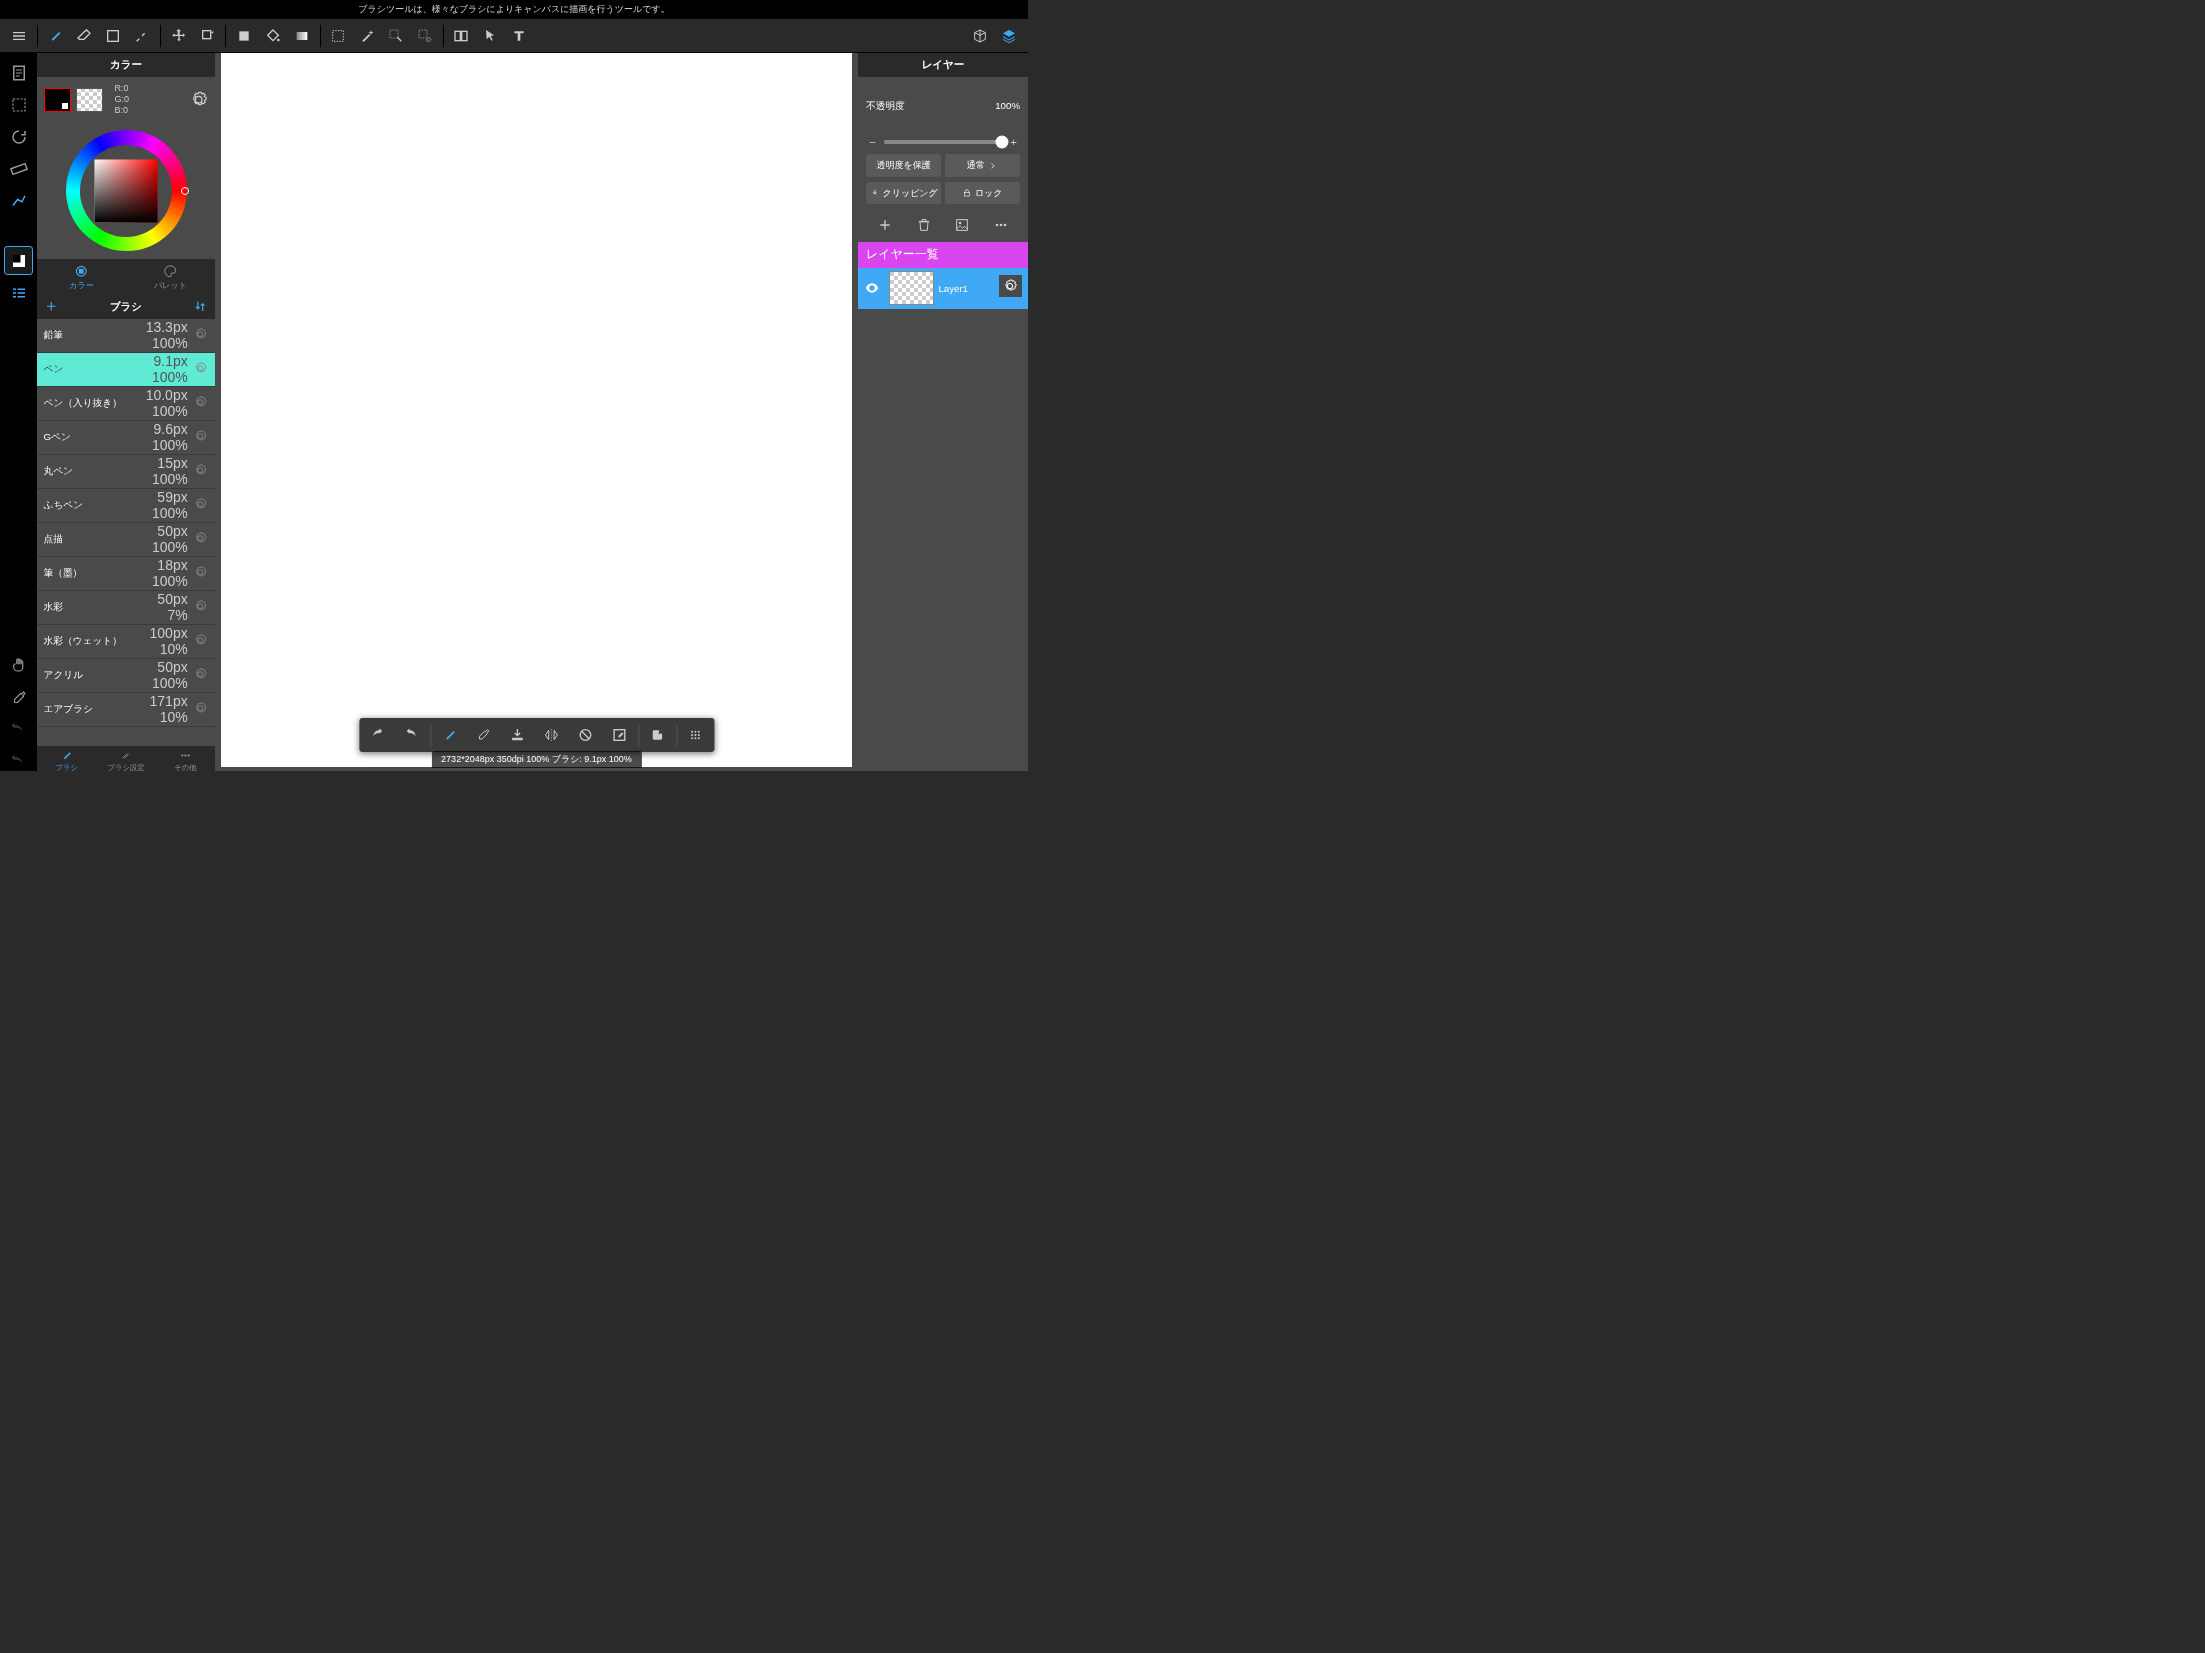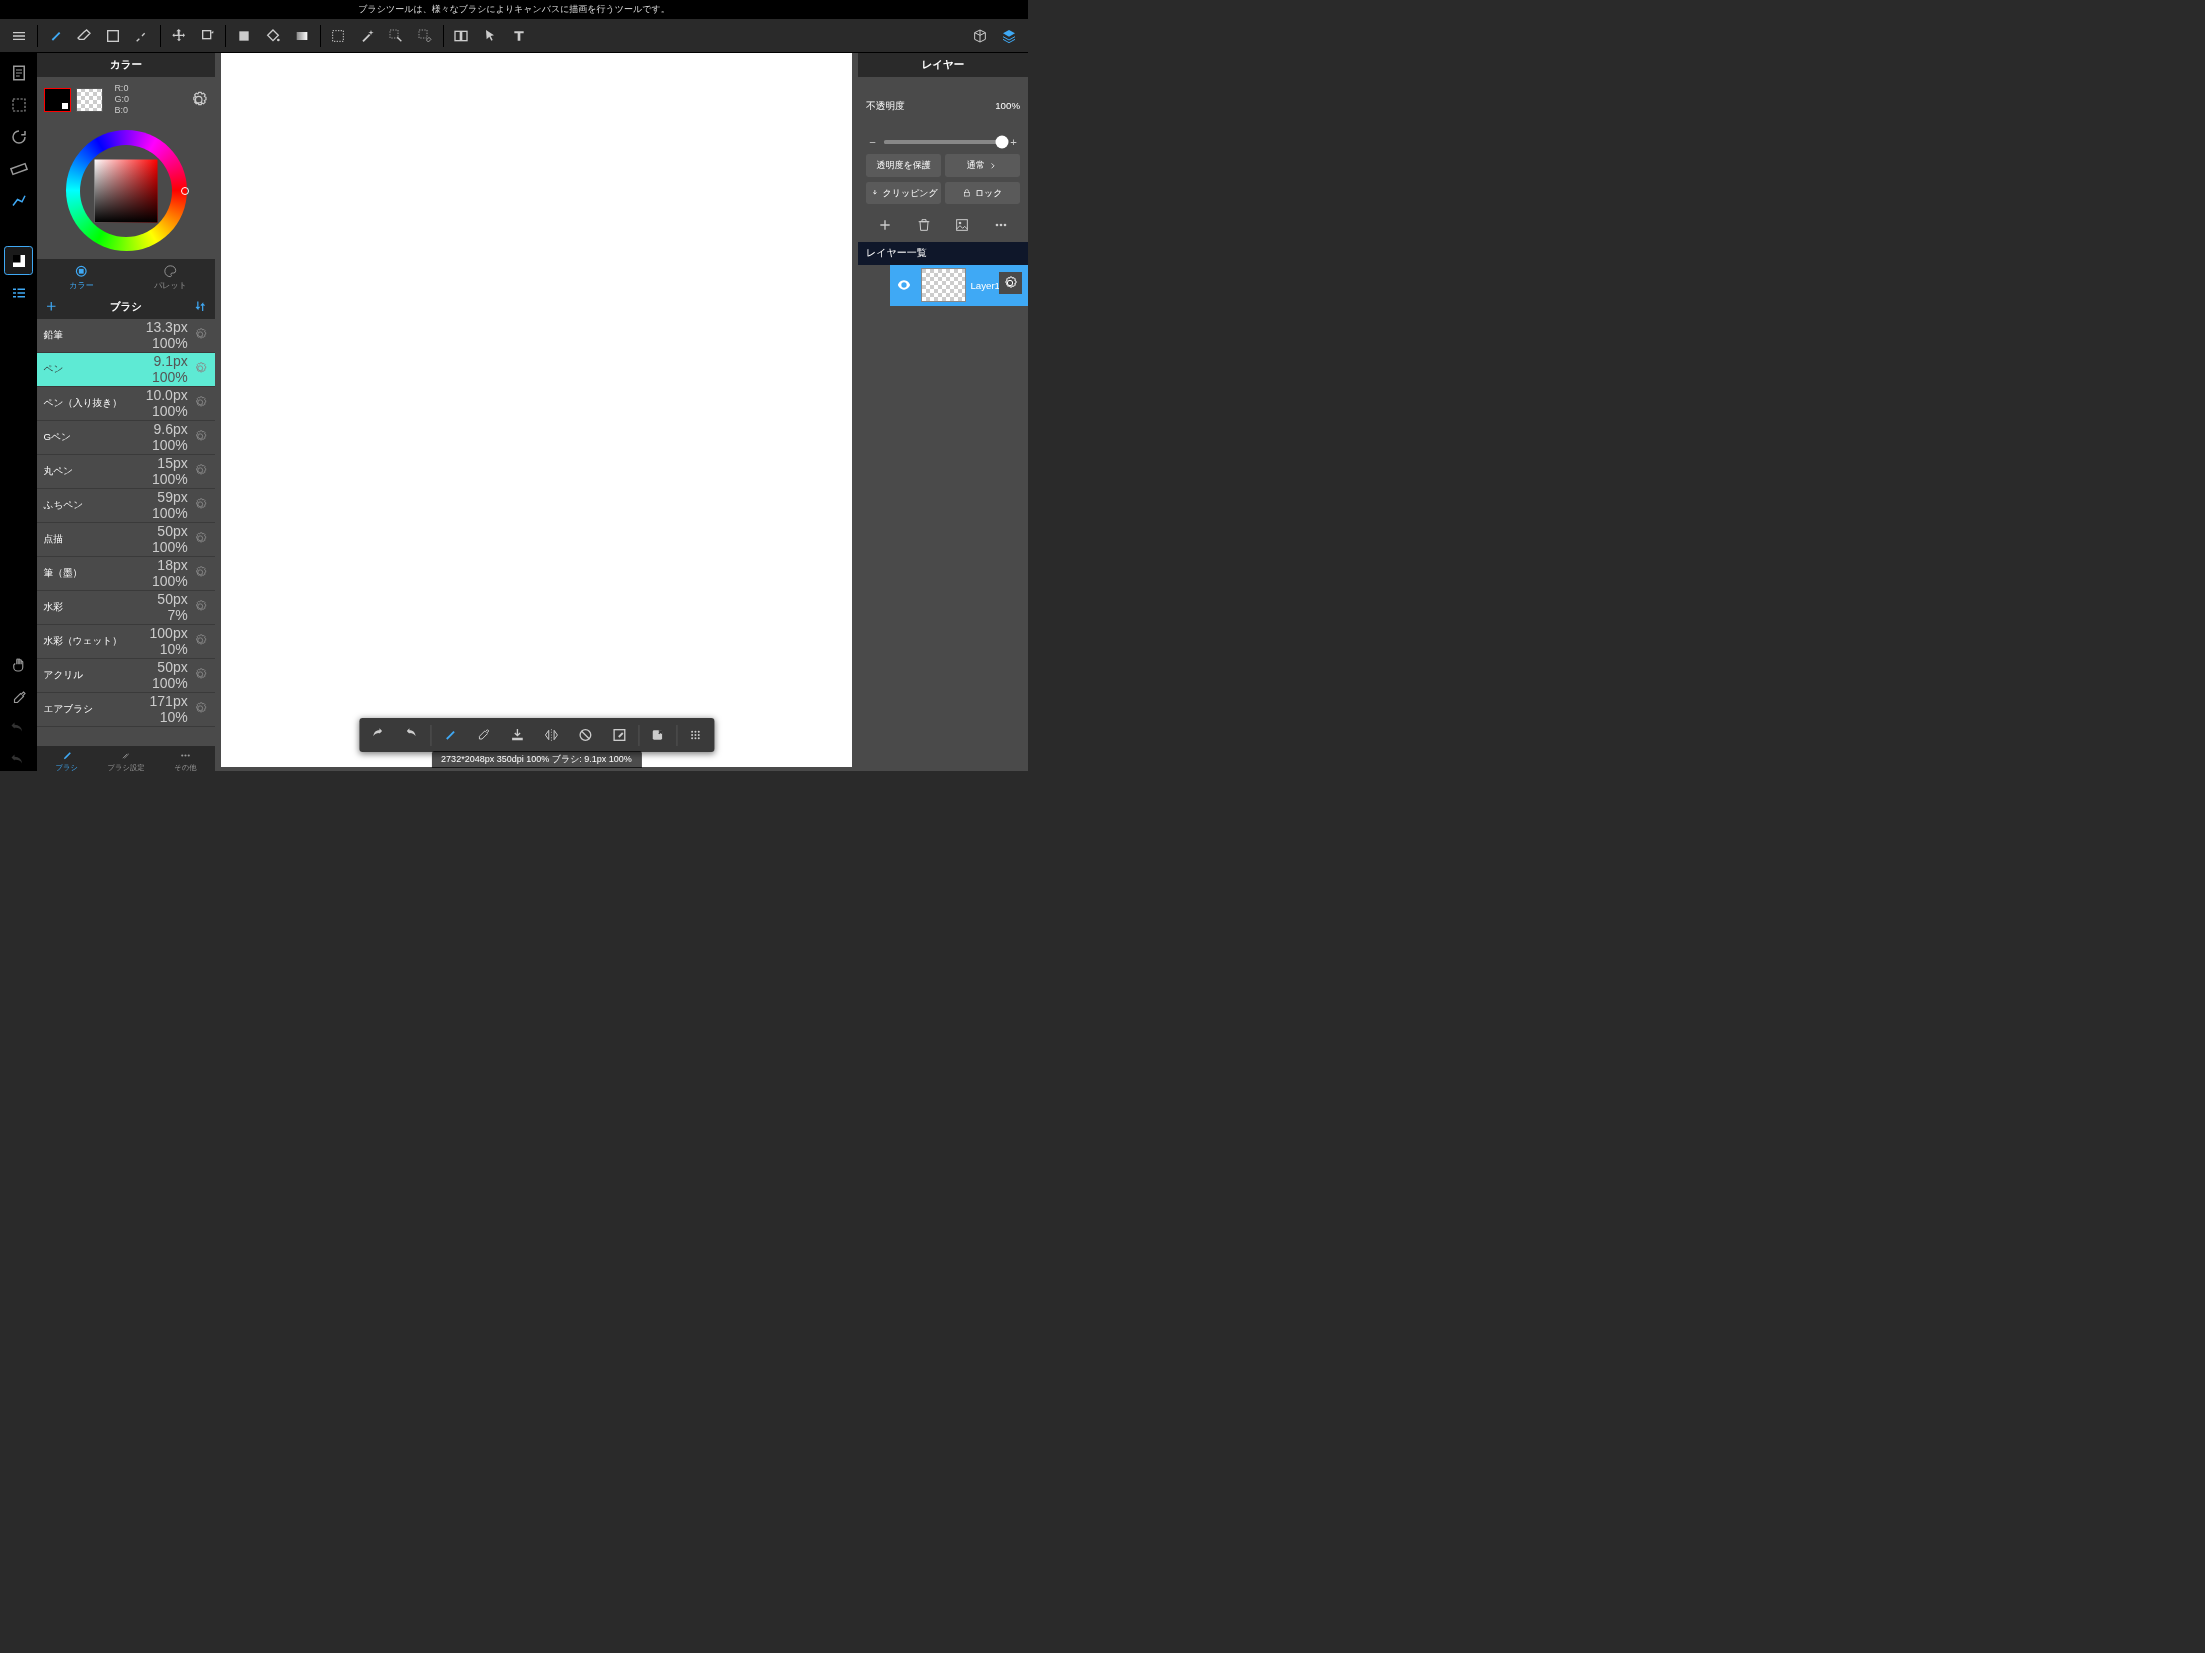--- a/index.html
+++ b/index.html
@@ -81,22 +81,22 @@
 .slider-btn { width: 13px; color: #ccc; cursor: pointer; text-align: center; font-size: 11.3px; }
 
 .layer-btns { display: flex; gap: 3.2px; padding: 0 8px 4.8px; }
 .layer-btn { flex: 1; background: #5a5a5a; border-radius: 2.4px; padding: 4.8px 3.2px; font-size: 9px; text-align: center; cursor: pointer; display: flex; align-items: center; justify-content: center; gap: 3.2px; }
 .layer-btn svg { width: 9.7px; height: 9.7px; }
 
 .layer-actions { display: flex; padding: 6.5px 8px; justify-content: space-around; }
 .la-btn { color: #ccc; cursor: pointer; width: 19.4px; height: 19.4px; display: flex; align-items: center; justify-content: center; }
 .la-btn svg { width: 16px; height: 16px; }
 
-.layer-list-header { background: #0f172a; padding: 4.8px 8px; font-size: 10px; }
-.layer-item { display: flex; align-items: center; background: #3fa9f5; padding: 3.2px; gap: 4.8px; margin-left: 32px; }
+.layer-list-header { background: #d946ef; padding: 4.8px 8px; font-size: 12px; }
+.layer-item { display: flex; align-items: center; background: #3fa9f5; padding: 3.2px; gap: 4.8px; }
 .layer-vis { width: 22.6px; height: 22.6px; display: flex; align-items: center; justify-content: center; color: #fff; }
 .layer-thumb { width: 45px; height: 34px; background: repeating-conic-gradient(#ccc 0 25%, #fff 0 50%) 0/8px 8px; border: 0.8px solid #888; }
 .layer-name { flex: 1; font-size: 9.7px; color: #fff; }
 .layer-settings { position: absolute; right: 6.5px; color: #fff; cursor: pointer; width: 22.6px; height: 22.6px; display: flex; align-items: center; justify-content: center; background: #4a4a4a; margin-top: 0; }
 .layer-row-wrap { position: relative; }
 
 svg { fill: currentColor; }
 </style>
 </head>
 <body>

